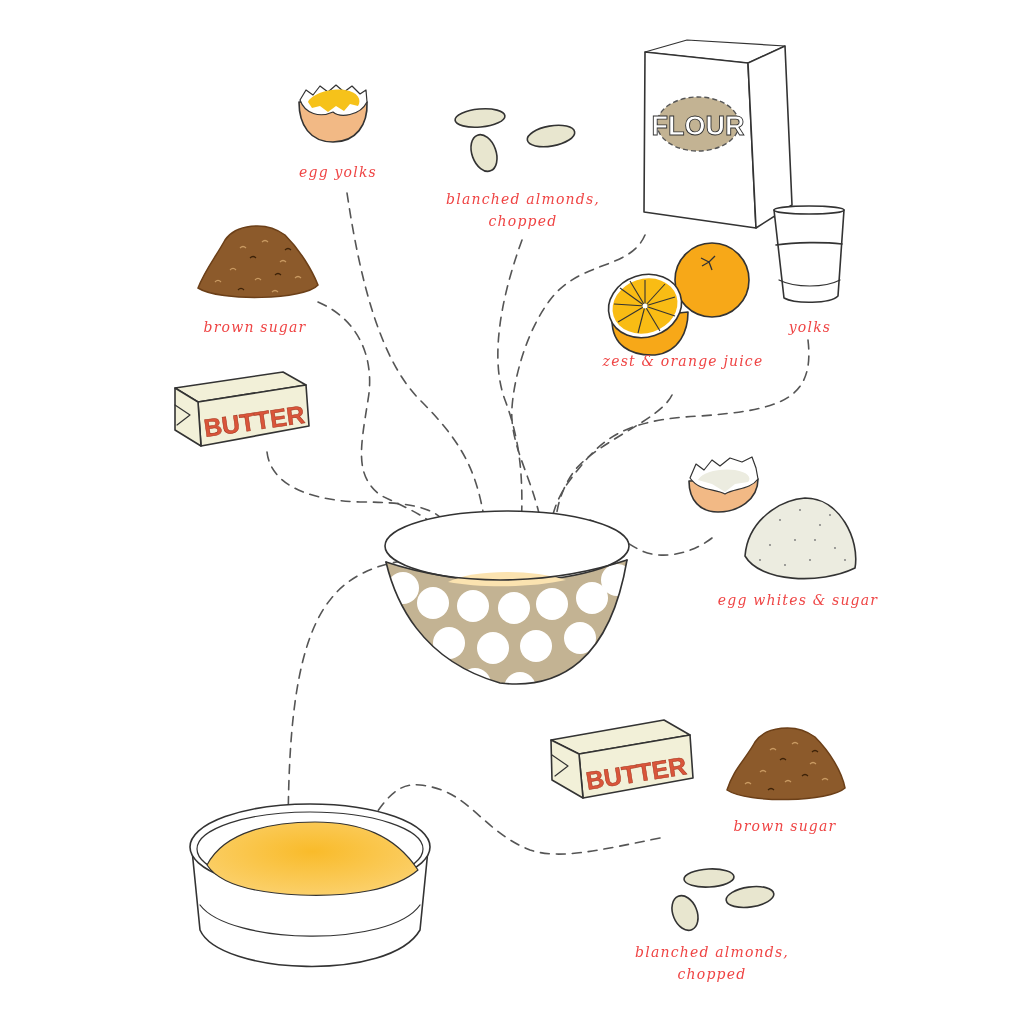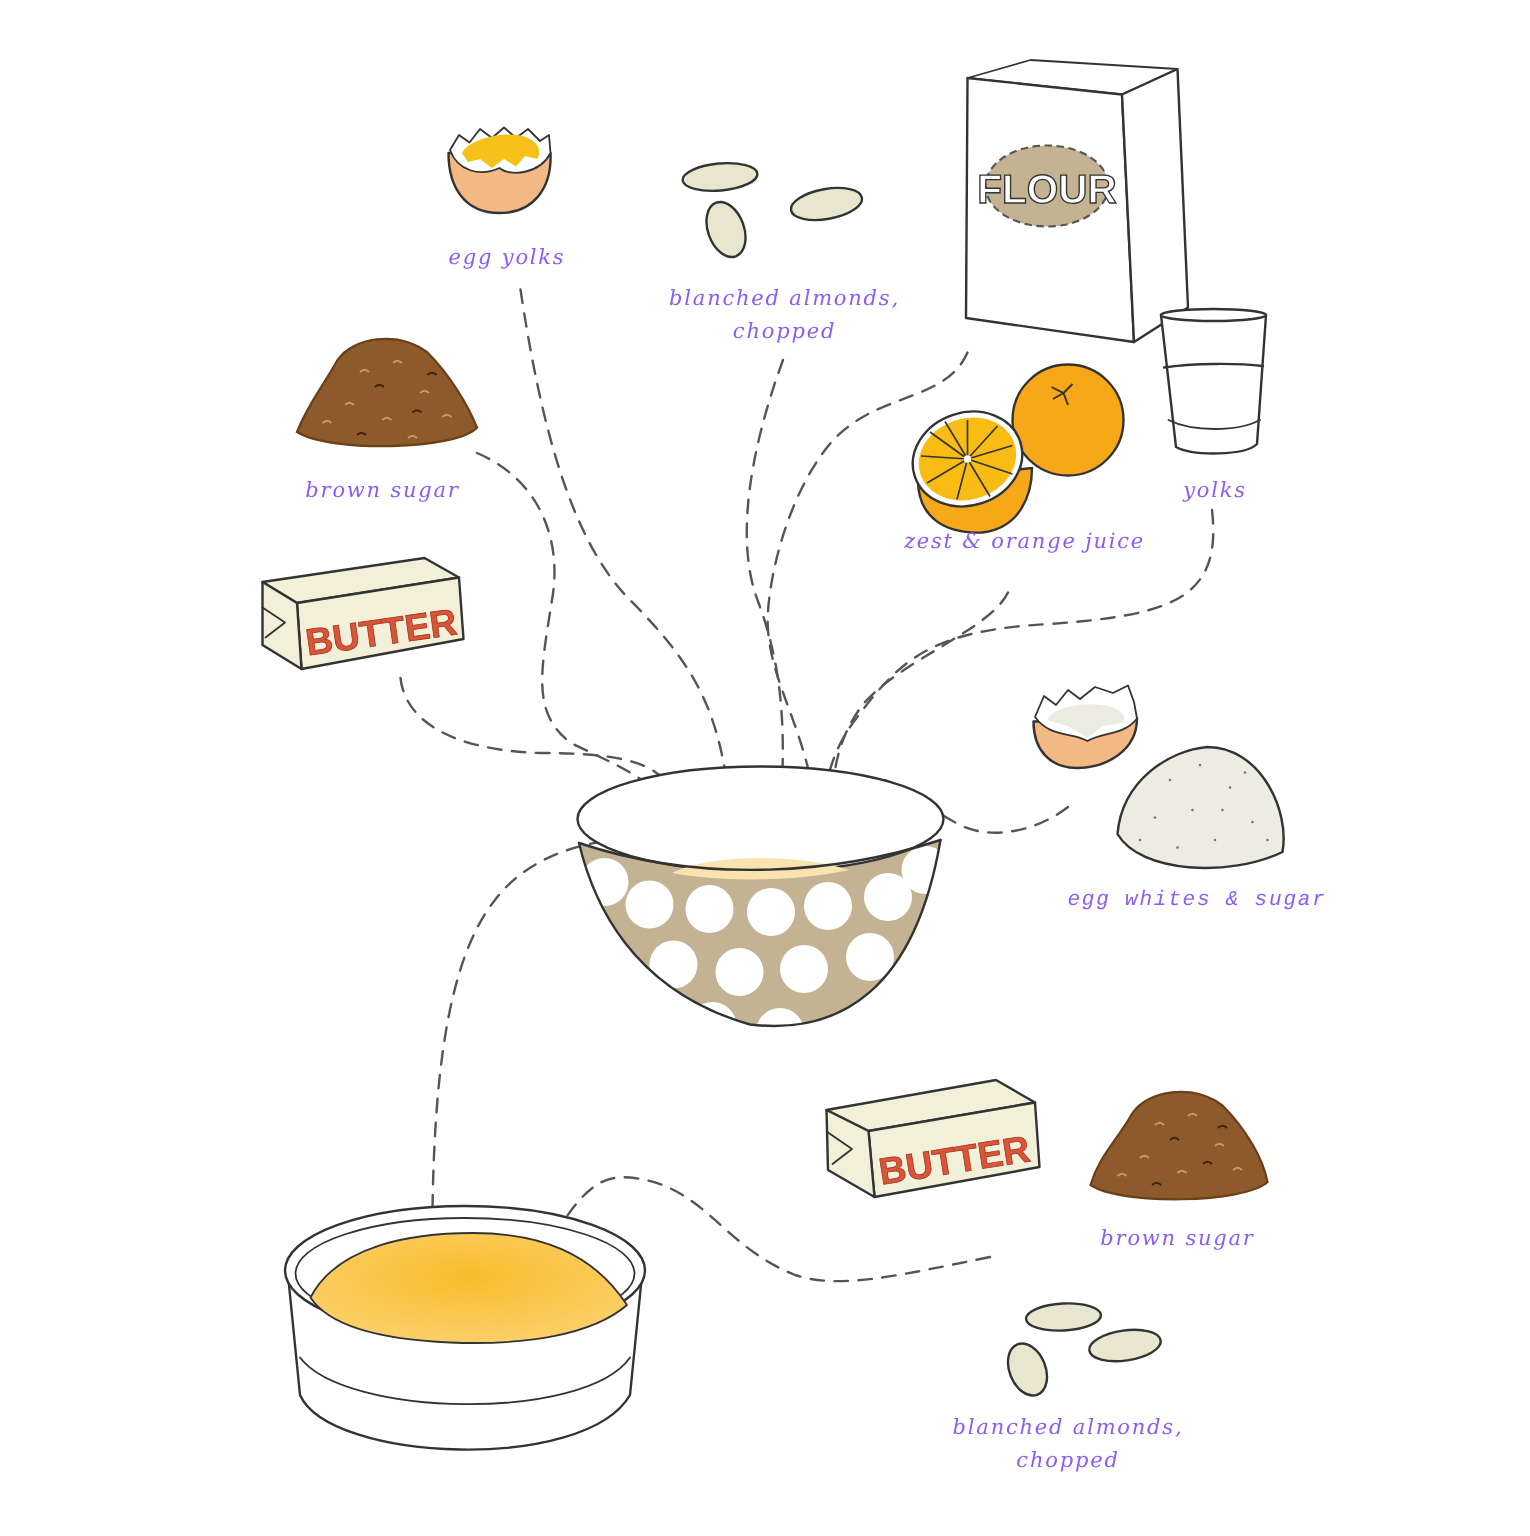--- a/index.html
+++ b/index.html
@@ -4,21 +4,21 @@
   <style>
     html, body { margin: 0; padding: 0; background: #ffffff; }
     body { width: 1020px; height: 1024px; position: relative; overflow: hidden; }
     #canvas { position: absolute; left: 0; top: 0; width: 1020px; height: 1024px; }
     .label {
       position: absolute;
       font-family: "DejaVu Serif", serif;
       font-style: italic;
       font-size: 14px;
       letter-spacing: 1.2px;
-      color: #8b5cf6;
+      color: #ef4444;
       text-align: center;
       line-height: 22px;
       white-space: nowrap;
       transform: translateX(-50%);
     }
     .dash { fill: none; stroke: #555; stroke-width: 1.6; stroke-dasharray: 9 7; stroke-linecap: round; }
     .ink { stroke: #333; stroke-width: 1.6; stroke-linejoin: round; stroke-linecap: round; }
     .ink-thin { stroke: #333; stroke-width: 1.2; stroke-linejoin: round; stroke-linecap: round; }
     .pkg-text {
       font-family: "Liberation Sans", sans-serif;
@@ -235,20 +235,20 @@
   <div>blanched almonds,</div>
   <div>chopped</div>
 </div>
 
 <div class="label" style="left:255px; top:316px;">brown sugar</div>
 
 <div class="label" style="left:810px; top:316px;">yolks</div>
 
 <div class="label" style="left:683px; top:350px;">zest &amp; orange juice</div>
 
-<div class="label" style="left:798px; top:589px;font-family:Liberation Mono, monospace;">egg whites &amp; sugar</div>
+<div class="label" style="left:798px; top:589px;">egg whites &amp; sugar</div>
 
 <div class="label" style="left:785px; top:815px;">brown sugar</div>
 
 <div class="label" style="left:712px; top:941px;">
   <div>blanched almonds,</div>
   <div>chopped</div>
 </div>
 
 </body></html>

